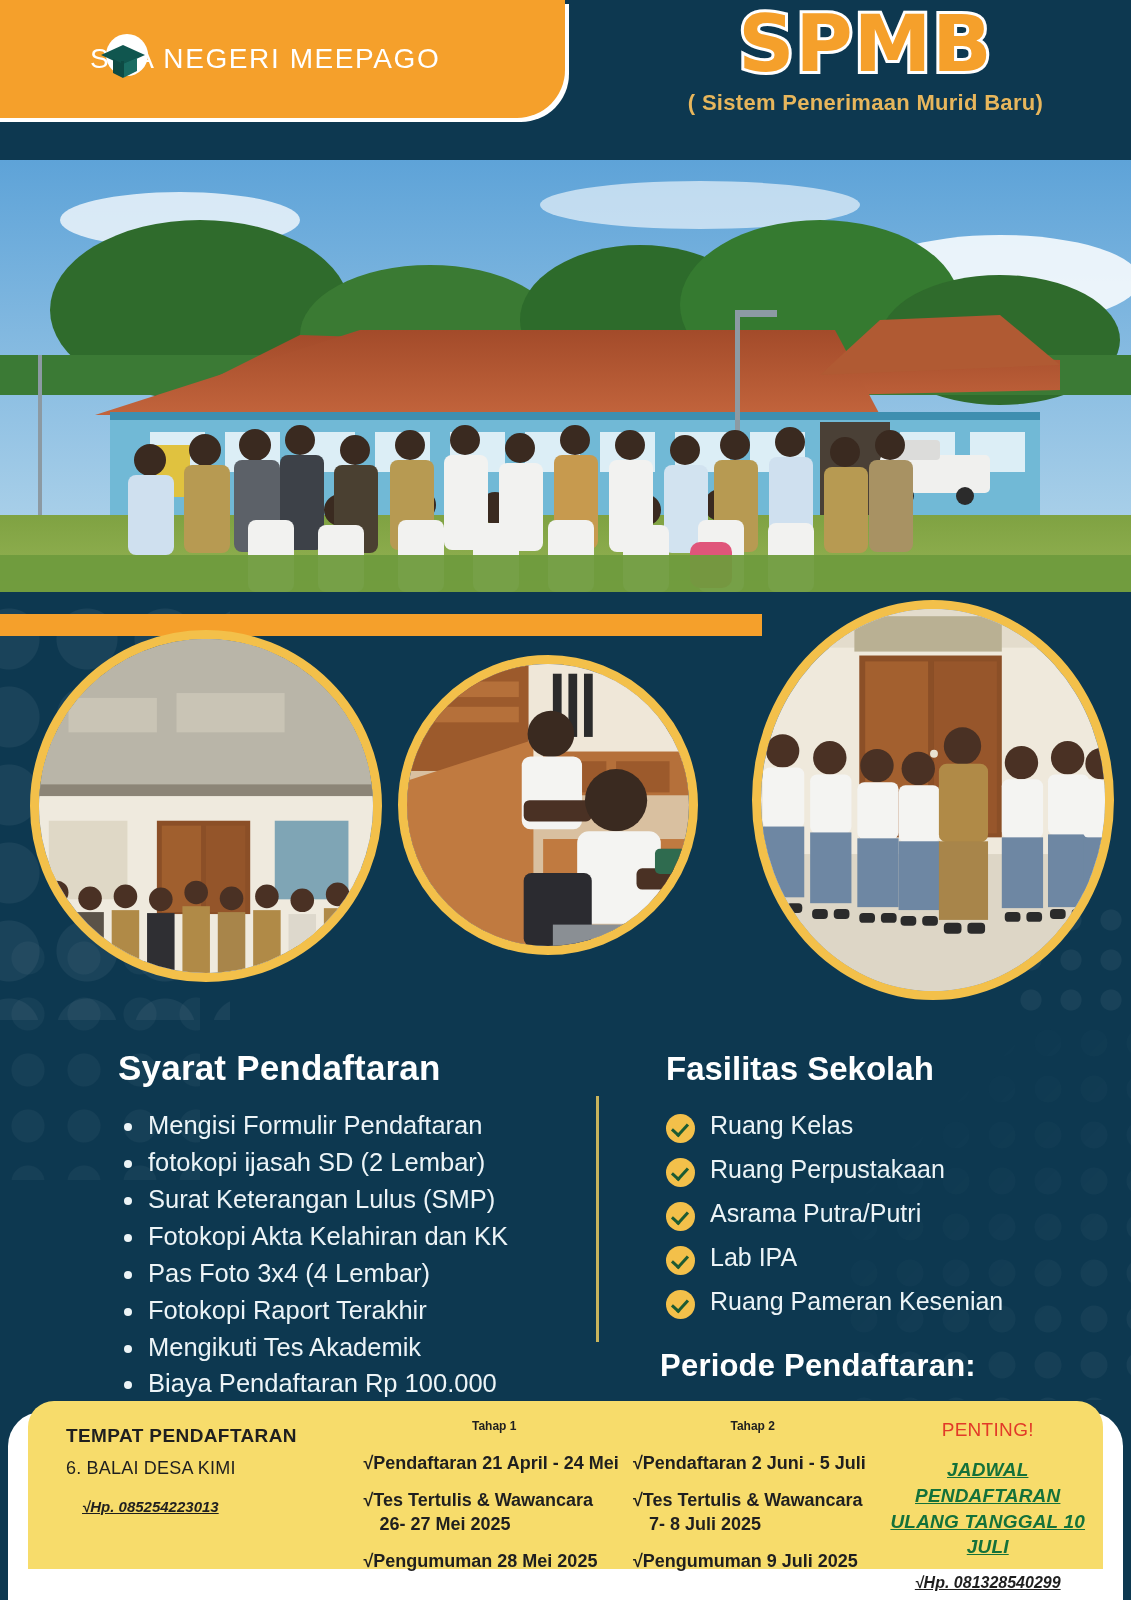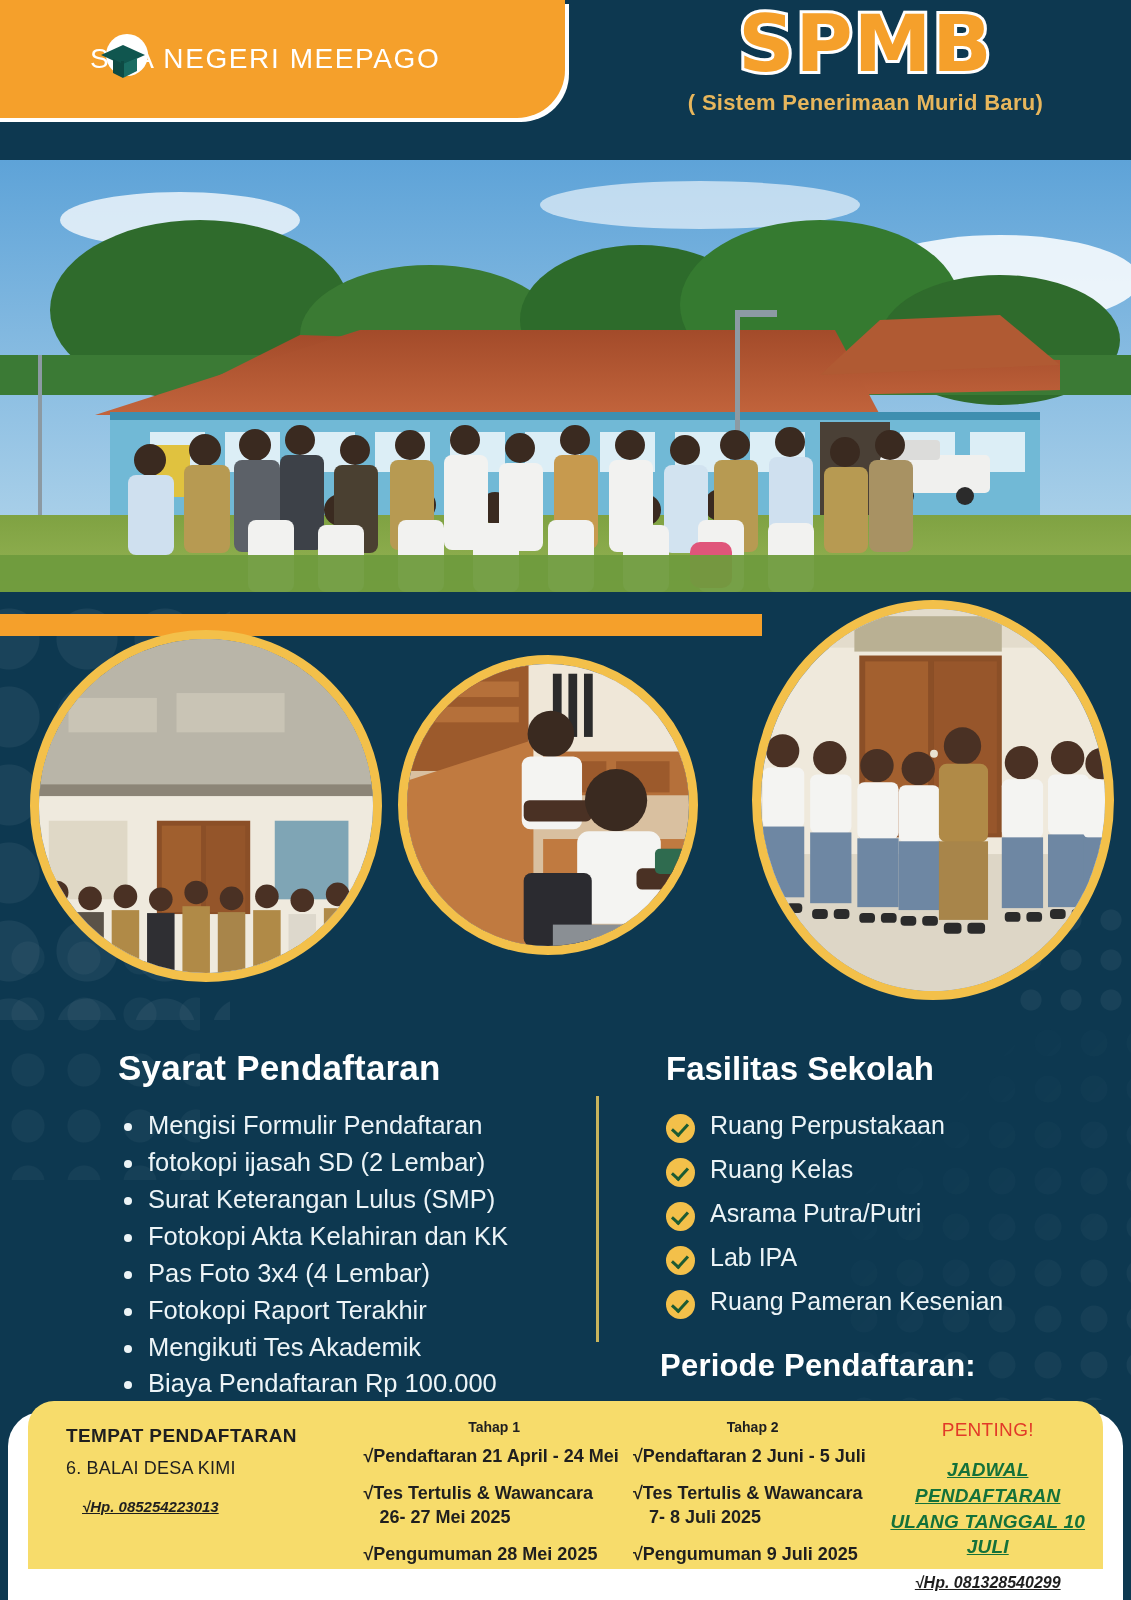--- a/index.html
+++ b/index.html
@@ -131,21 +131,21 @@
   .fcol2{width:268px;padding:18px 0 0 6px;}
   .fcol3{width:248px;padding:18px 0 0 8px;}
   .fcol4{width:231px;padding:18px 0 0 0;text-align:center;}
 
   .f-title{font-size:19px;font-weight:bold;color:#1f1f1f;letter-spacing:.4px;margin-bottom:9px;}
   .f-line{font-size:18px;color:#1f1f1f;line-height:1.42;letter-spacing:.2px;}
   .f-hp{
     font-size:15px;font-weight:bold;font-style:italic;color:#1f1f1f;
     text-decoration:underline;margin-top:16px;margin-left:16px;
   }
-  .tahap-title{font-size:14px;font-weight:bold;color:#1f1f1f;text-align:center;margin-bottom:10px;}
+  .tahap-title{font-size:12px;font-weight:bold;color:#1f1f1f;text-align:center;margin-bottom:19px;}
   .t-item{font-size:18px;font-weight:bold;color:#1f1f1f;line-height:1.3;margin-bottom:14px;}
   .t-item .sub{display:block;padding-left:16px;}
   .penting{font-size:19px;font-weight:normal;color:#E23A28;letter-spacing:.3px;margin-bottom:16px;}
   .jadwal{
     font-size:19px;font-weight:bold;font-style:italic;color:#14713A;
     text-decoration:underline;line-height:1.36;letter-spacing:.2px;
   }
   .f-hp2{
     font-size:16px;font-weight:bold;font-style:italic;color:#1f1f1f;
     text-decoration:underline;margin-top:14px;
@@ -440,25 +440,25 @@
     </ul>
   </div>
 
   <div class="divider"></div>
 
   <div class="col-right">
     <h2 class="h2r">Fasilitas Sekolah</h2>
     <ul class="fac-list">
       <li>
         <span class="chk"></span>
-        <span>Ruang Perpustakaan</span>
+        <span>Ruang Kelas</span>
       </li>
       <li>
         <span class="chk"></span>
-        <span>Ruang Kelas</span>
+        <span>Ruang Perpustakaan</span>
       </li>
       <li>
         <span class="chk"></span>
         <span>Asrama Putra/Putri</span>
       </li>
       <li>
         <span class="chk"></span>
         <span>Lab IPA</span>
       </li>
       <li>

